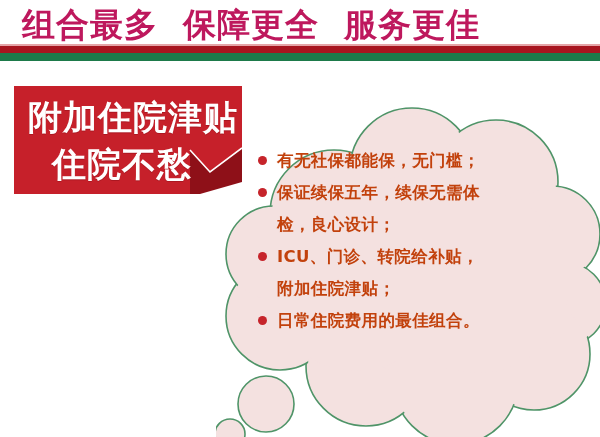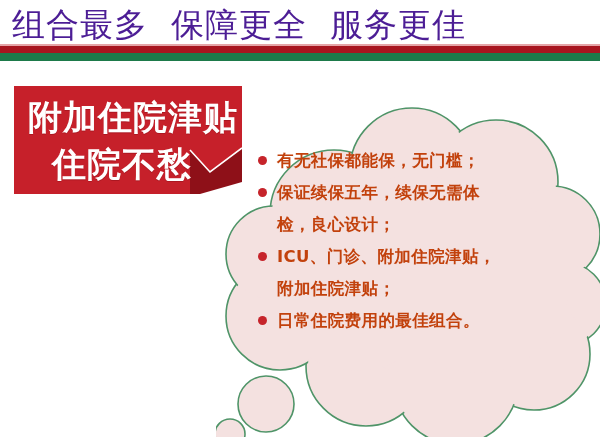--- a/index.html
+++ b/index.html
@@ -12,28 +12,28 @@
     width: 600px;
     height: 437px;
     background: #ffffff;
     overflow: hidden;
     font-family: "DejaVu Sans", "Liberation Sans", sans-serif;
   }
 
   
   .headline {
     position: absolute;
-    left: 12px;
+    left: 22px;
     top: 3px;
     width: 570px;
     height: 43px;
-    color: #4c1d95;
+    color: #be185d;
     font-family: "DejaVu Sans", "Liberation Sans", sans-serif;
     font-size: 33px;
-    font-weight: 400;
+    font-weight: 700;
     letter-spacing: 1px;
     line-height: 43px;
     white-space: pre;
     -webkit-font-smoothing: antialiased;
   }
   .rule {
     position: absolute;
     left: 0;
     width: 600px;
   }
@@ -184,21 +184,21 @@
     </div>
 
     <div class="bullet">
       <span class="dot"></span>
       <span class="cont">保证续保五年，续保无需体</span>
       <span class="cont">检，良心设计；</span>
     </div>
 
     <div class="bullet">
       <span class="dot"></span>
-      <span class="cont">ICU、门诊、附加住院津贴，</span>
+      <span class="cont">ICU、门诊、转院给补贴，</span>
       <span class="cont">附加住院津贴；</span>
     </div>
 
     <div class="bullet">
       <span class="dot"></span>
       <span class="cont">日常住院费用的最佳组合。</span>
     </div>
 
   </div>
 

